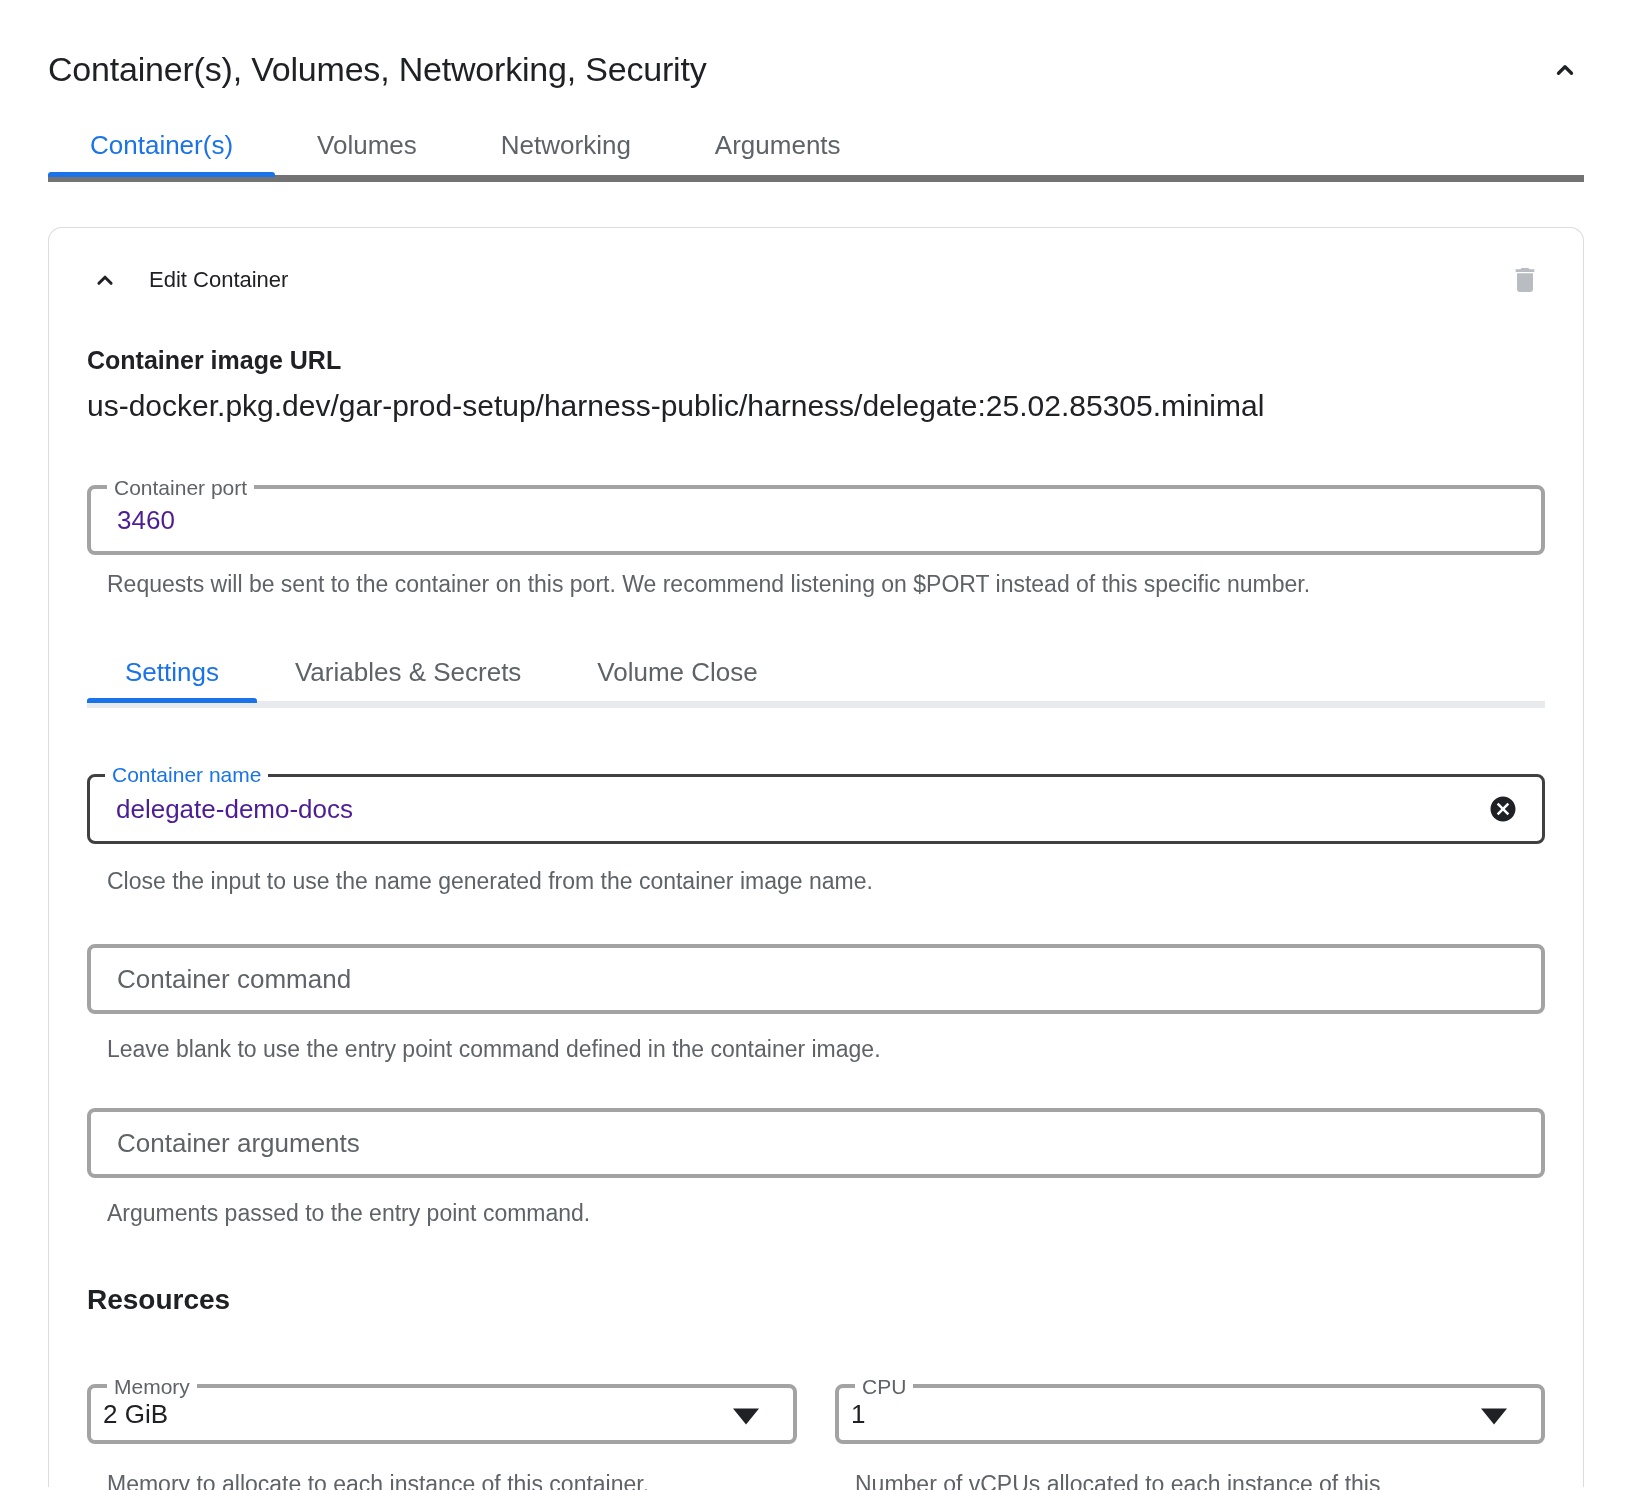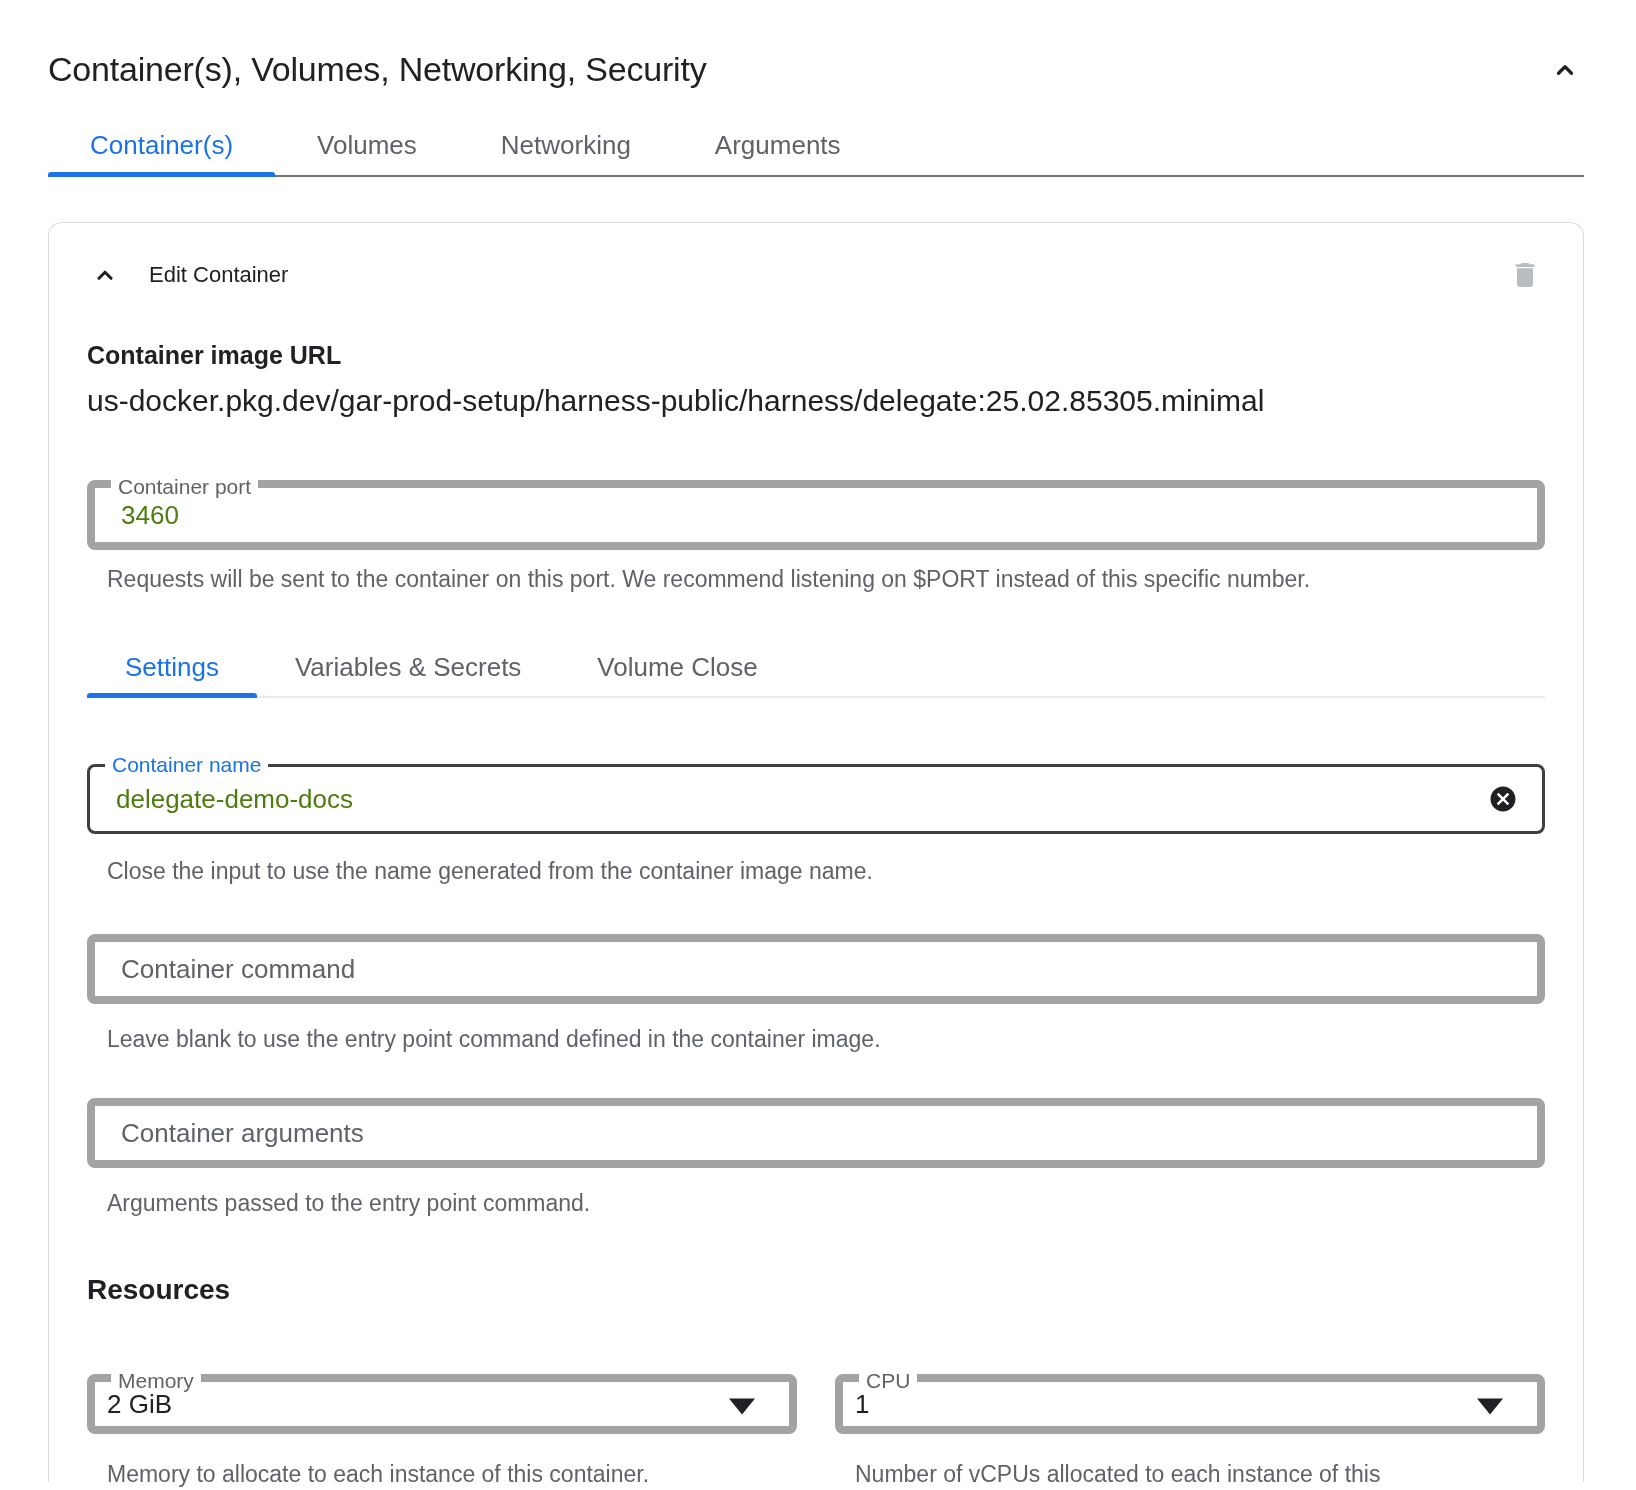--- a/index.html
+++ b/index.html
@@ -22,21 +22,21 @@
   }
   .icon-button {
     background: none; border: none; cursor: pointer;
     display: inline-flex; align-items: center; justify-content: center;
     padding: 4px;
   }
 
   
   .tabs {
     display: flex; align-items: stretch;
-    border-bottom: 2px solid #737373;
+    border-bottom: 7px solid #737373;
     margin-top: 26px;
   }
   .tab {
     background: none; border: none; cursor: pointer;
     font-family: "Liberation Sans", sans-serif;
     font-size: 26px; font-weight: 500; color: #5f6368;
     padding: 0 42px; height: 60px; line-height: 56px;
     position: relative; white-space: nowrap;
   }
   .tab.active { color: #1a73e8; }
@@ -63,37 +63,37 @@
   }
   .card-header h2 { font-size: 22px; font-weight: 400; color: #202124; margin-left: 26px; }
   .card-header .spacer { flex: 1; }
 
   .block-label { margin-top: 46px; font-size: 25px; font-weight: 700; color: #202124; }
   .image-url { margin-top: 14px; font-size: 30px; color: #202124; }
 
   
   .field {
     position: relative;
-    border: 8px solid #a3a3a3;
+    border: 4px solid #a3a3a3;
     border-radius: 8px;
     height: 70px;
     background: #fff;
     display: flex; align-items: center;
   }
   .field-label {
     position: absolute; top: -14px; left: 16px;
     background: #fff; padding: 0 7px;
     font-size: 21px; color: #5f6368; line-height: 26px;
     white-space: nowrap;
   }
   .field input {
     width: 100%; height: 100%;
     border: none; outline: none; background: transparent;
     font-family: "Liberation Sans", sans-serif;
-    font-size: 26px; color: #4d7c0f;
+    font-size: 26px; color: #4c1d95;
     padding: 0 70px 0 26px;
   }
   .field input::placeholder { color: #5f6368; opacity: 1; }
   .field.empty input { padding-right: 26px; }
   .field.focused { border: 3px solid #404040; }
   .field.focused .field-label { color: #1a73e8; left: 15px; top: -15px; }
   .clear-button {
     position: absolute; right: 24px; top: 50%; transform: translateY(-50%);
     background: none; border: none; cursor: pointer; line-height: 0; padding: 0;
   }

